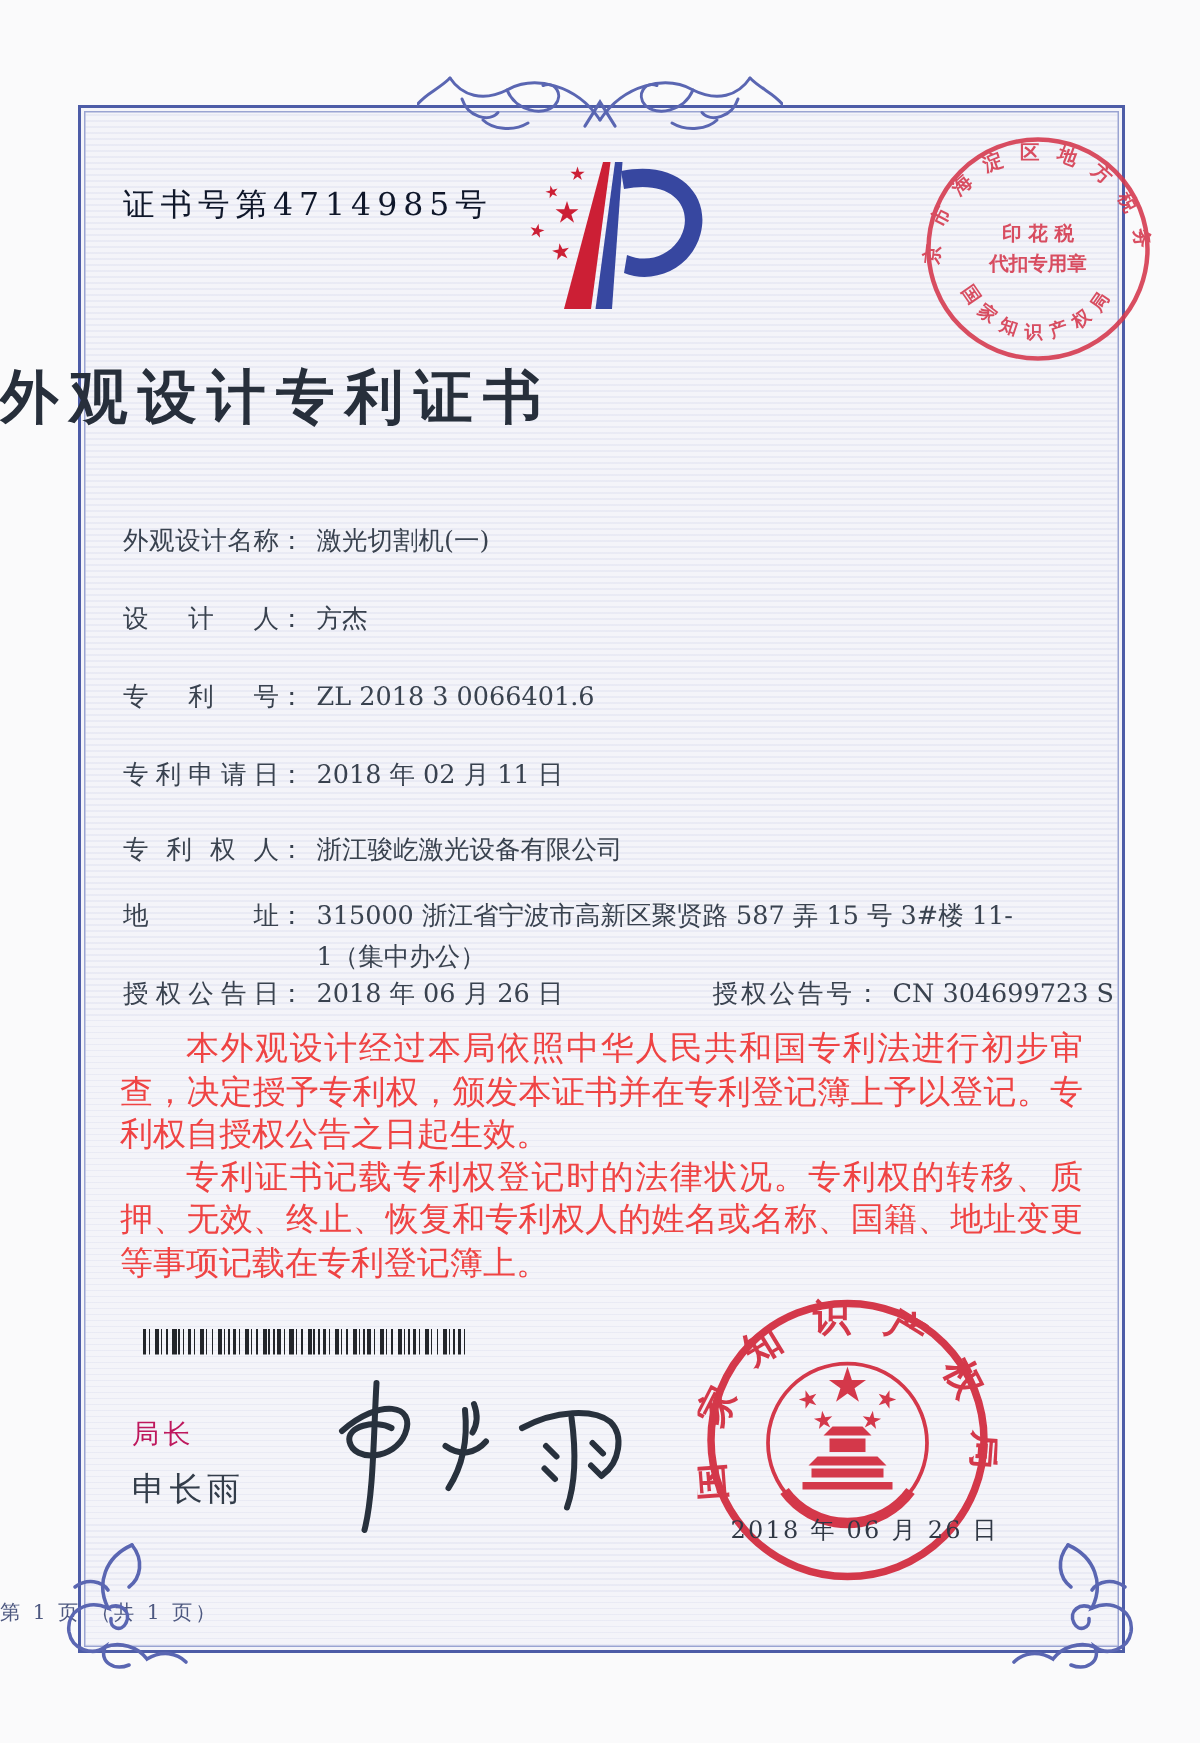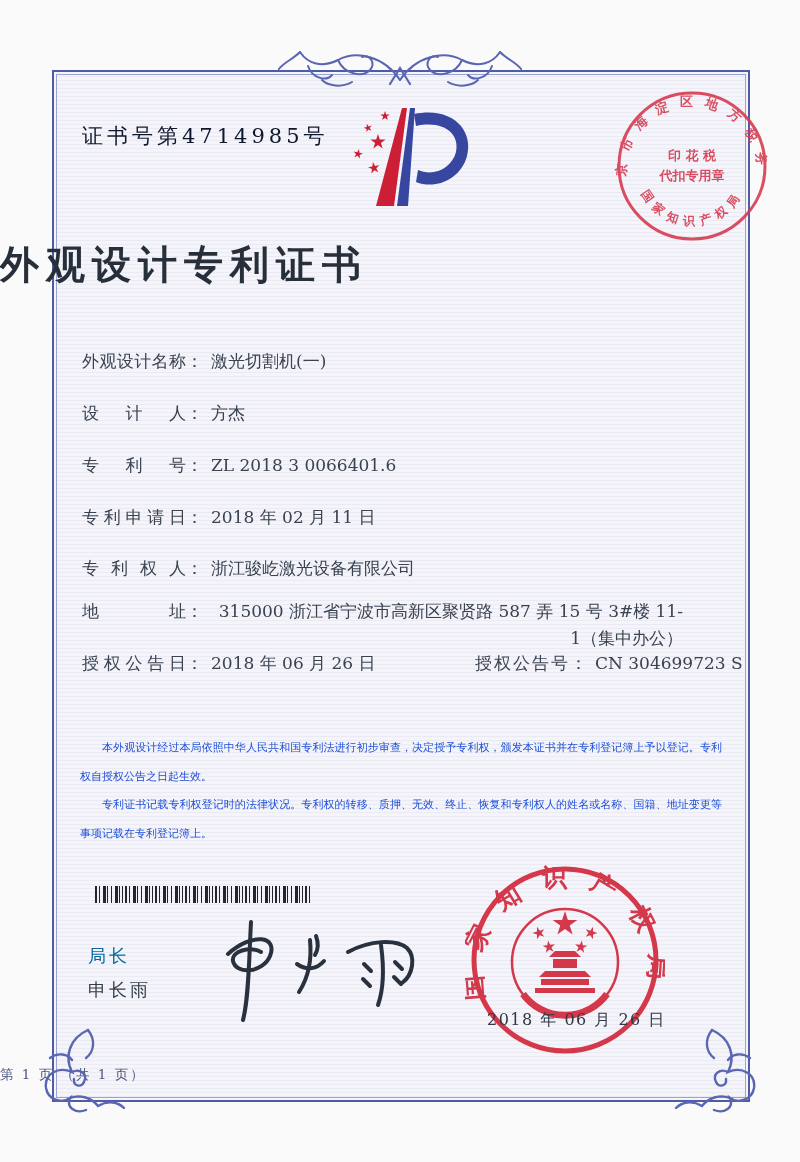--- a/index.html
+++ b/index.html
@@ -29,41 +29,41 @@
   .title { position:absolute; left:0; top:238px; width:800px; text-align:left;
            font-size:39px; font-weight:bold; color:#272f3b; letter-spacing:7px; z-index:2; }
 
   
   .row { position:absolute; left:82px; font-size:17px; color:#39424f; z-index:2;
          display:flex; align-items:flex-start; line-height:27px; }
   .lbl { display:inline-block; width:104px; text-align:justify; text-align-last:justify; }
   .colon { display:inline-block; }
   .val { display:inline-block; margin-left:8px; max-width:500px; }
   .row-r1 { top:348px; } .row-r2 { top:400px; } .row-r3 { top:452px;align-items:flex-end; }
-  .row-r4 { top:504px; } .row-r5 { top:555px; } .row-r6 { top:598px; }
+  .row-r4 { top:504px; } .row-r5 { top:555px;font-family:Liberation Mono, monospace; } .row-r6 { top:598px; }
   .row-r7 { top:650px; } .row-r8 { top:650px; left:455px; }
   .row-r8 .lbl { width:auto; letter-spacing:2px;margin-left:20px; }
 
   
   .body-text { position:absolute; left:80px; top:686px; width:642px; z-index:2;
-               font-size:11px; line-height:28.5px; color:#1d4ed8; text-align:justify;margin-top:48px; }
+               font-size:22px; line-height:28.5px; color:#ef4444; text-align:justify; }
   .body-text p { text-indent:2em; }
 
   
   .barcode { position:absolute; left:95px; top:886px; width:216px; height:17px; z-index:2;
     background:repeating-linear-gradient(90deg,
       #23252a 0 2px, transparent 2px 4px, #23252a 4px 5px, transparent 5px 8px,
       #23252a 8px 11px, transparent 11px 12px, #23252a 12px 13px, transparent 13px 16px,
       #23252a 16px 17px, transparent 17px 20px, #23252a 20px 23px, transparent 23px 24px,
       #23252a 24px 25px, transparent 25px 27px, #23252a 27px 28px, transparent 28px 30px); }
 
   
-  .signer-role { position:absolute; left:88px; top:944px; font-size:18px; color:#0369a1;
+  .signer-role { position:absolute; left:88px; top:944px; font-size:18px; color:#be185d;
                  letter-spacing:3px; z-index:2; }
-  .signer-name { position:absolute; left:88px; top:978px; font-size:18px; color:#333d4a;
+  .signer-name { position:absolute; left:88px; top:978px; font-size:22px; color:#333d4a;
                  letter-spacing:3px; z-index:2; }
   .signature { position:absolute; left:198px; top:912px; width:240px; height:115px; z-index:2; }
 
   
   .tax-stamp { position:absolute; left:612px; top:86px; width:160px; height:160px; z-index:4; opacity:.88; }
   .cnipa-seal { position:absolute; left:465px; top:860px; width:200px; height:200px; z-index:3; opacity:.92; }
   .seal-date { position:absolute; left:487px; top:1010px; width:180px; font-size:16px;
                color:#303845; letter-spacing:1.5px; z-index:4; white-space:nowrap; }
 
   
@@ -161,21 +161,21 @@
       <span class="val">2018 年 02 月 11 日</span>
   </div>
   <div class="row row-r5">
     <span class="lbl">专利权人</span>
       <span class="colon">：</span>
       <span class="val">浙江骏屹激光设备有限公司</span>
   </div>
   <div class="row row-r6">
     <span class="lbl">地址</span>
       <span class="colon">：</span>
-      <span class="val" style="max-width:472px;text-align:right;">315000 浙江省宁波市高新区聚贤路 587 弄 15 号 3#楼 11-1（集中办公）</span>
+      <span class="val" style="max-width:472px;">315000 浙江省宁波市高新区聚贤路 587 弄 15 号 3#楼 11-1（集中办公）</span>
   </div>
   <div class="row row-r7">
     <span class="lbl">授权公告日</span>
       <span class="colon">：</span>
       <span class="val">2018 年 06 月 26 日</span>
   </div>
   <div class="row row-r8">
     <span class="lbl">授权公告号</span>
       <span class="colon">：</span>
       <span class="val">CN 304699723 S</span>

